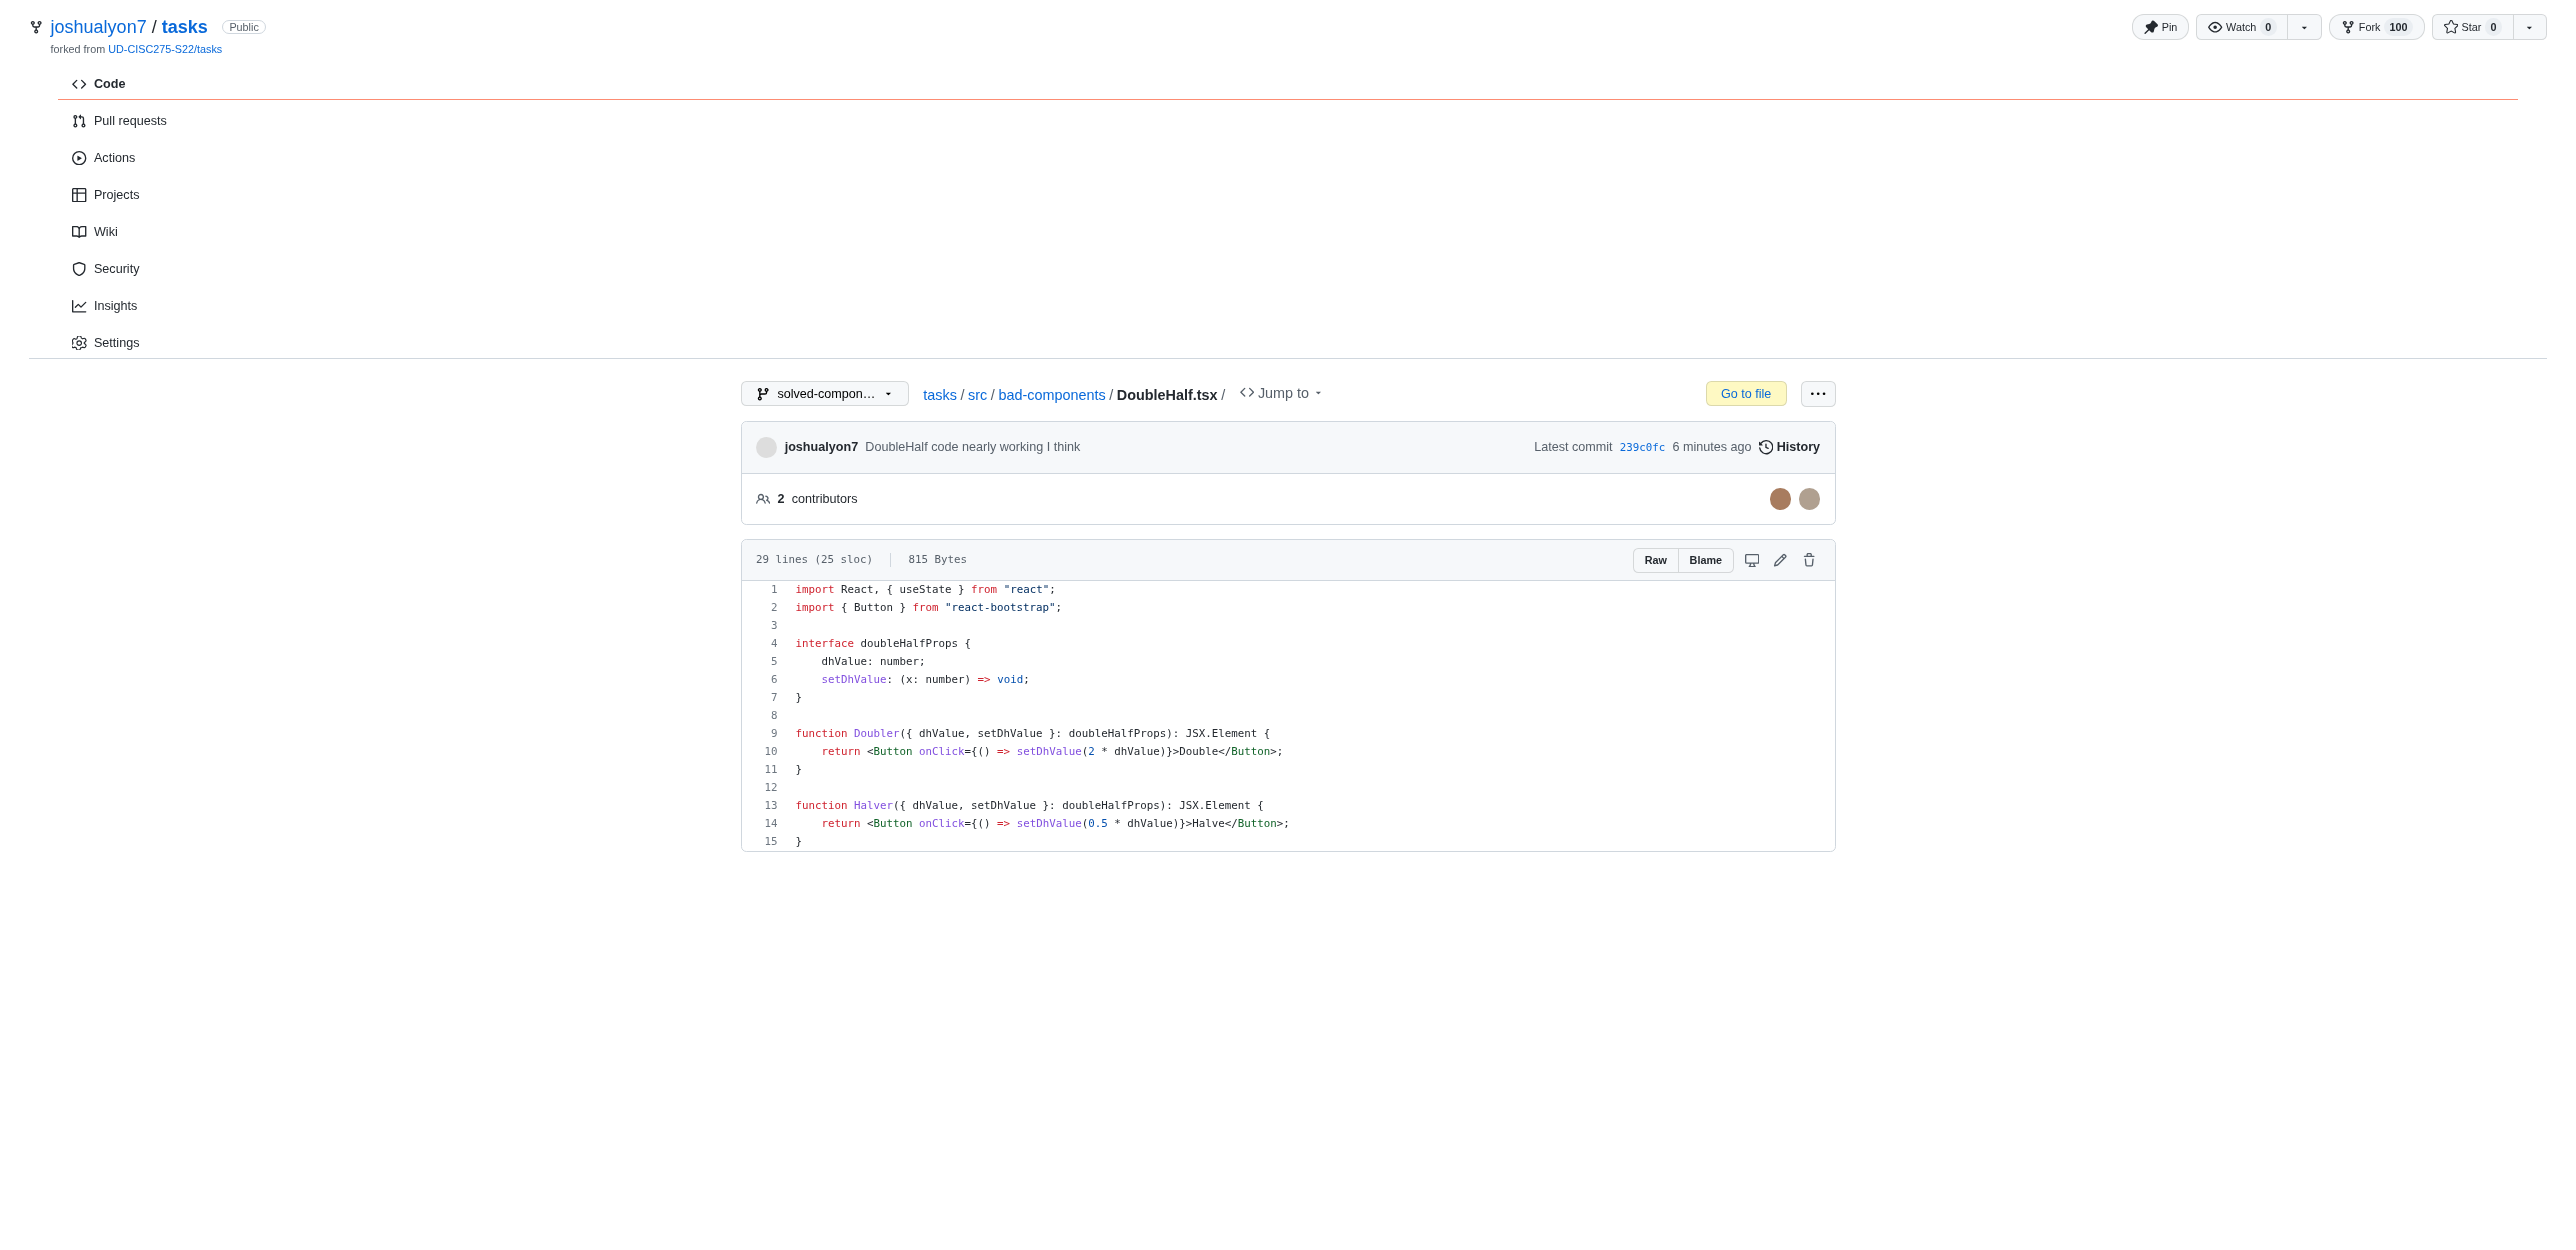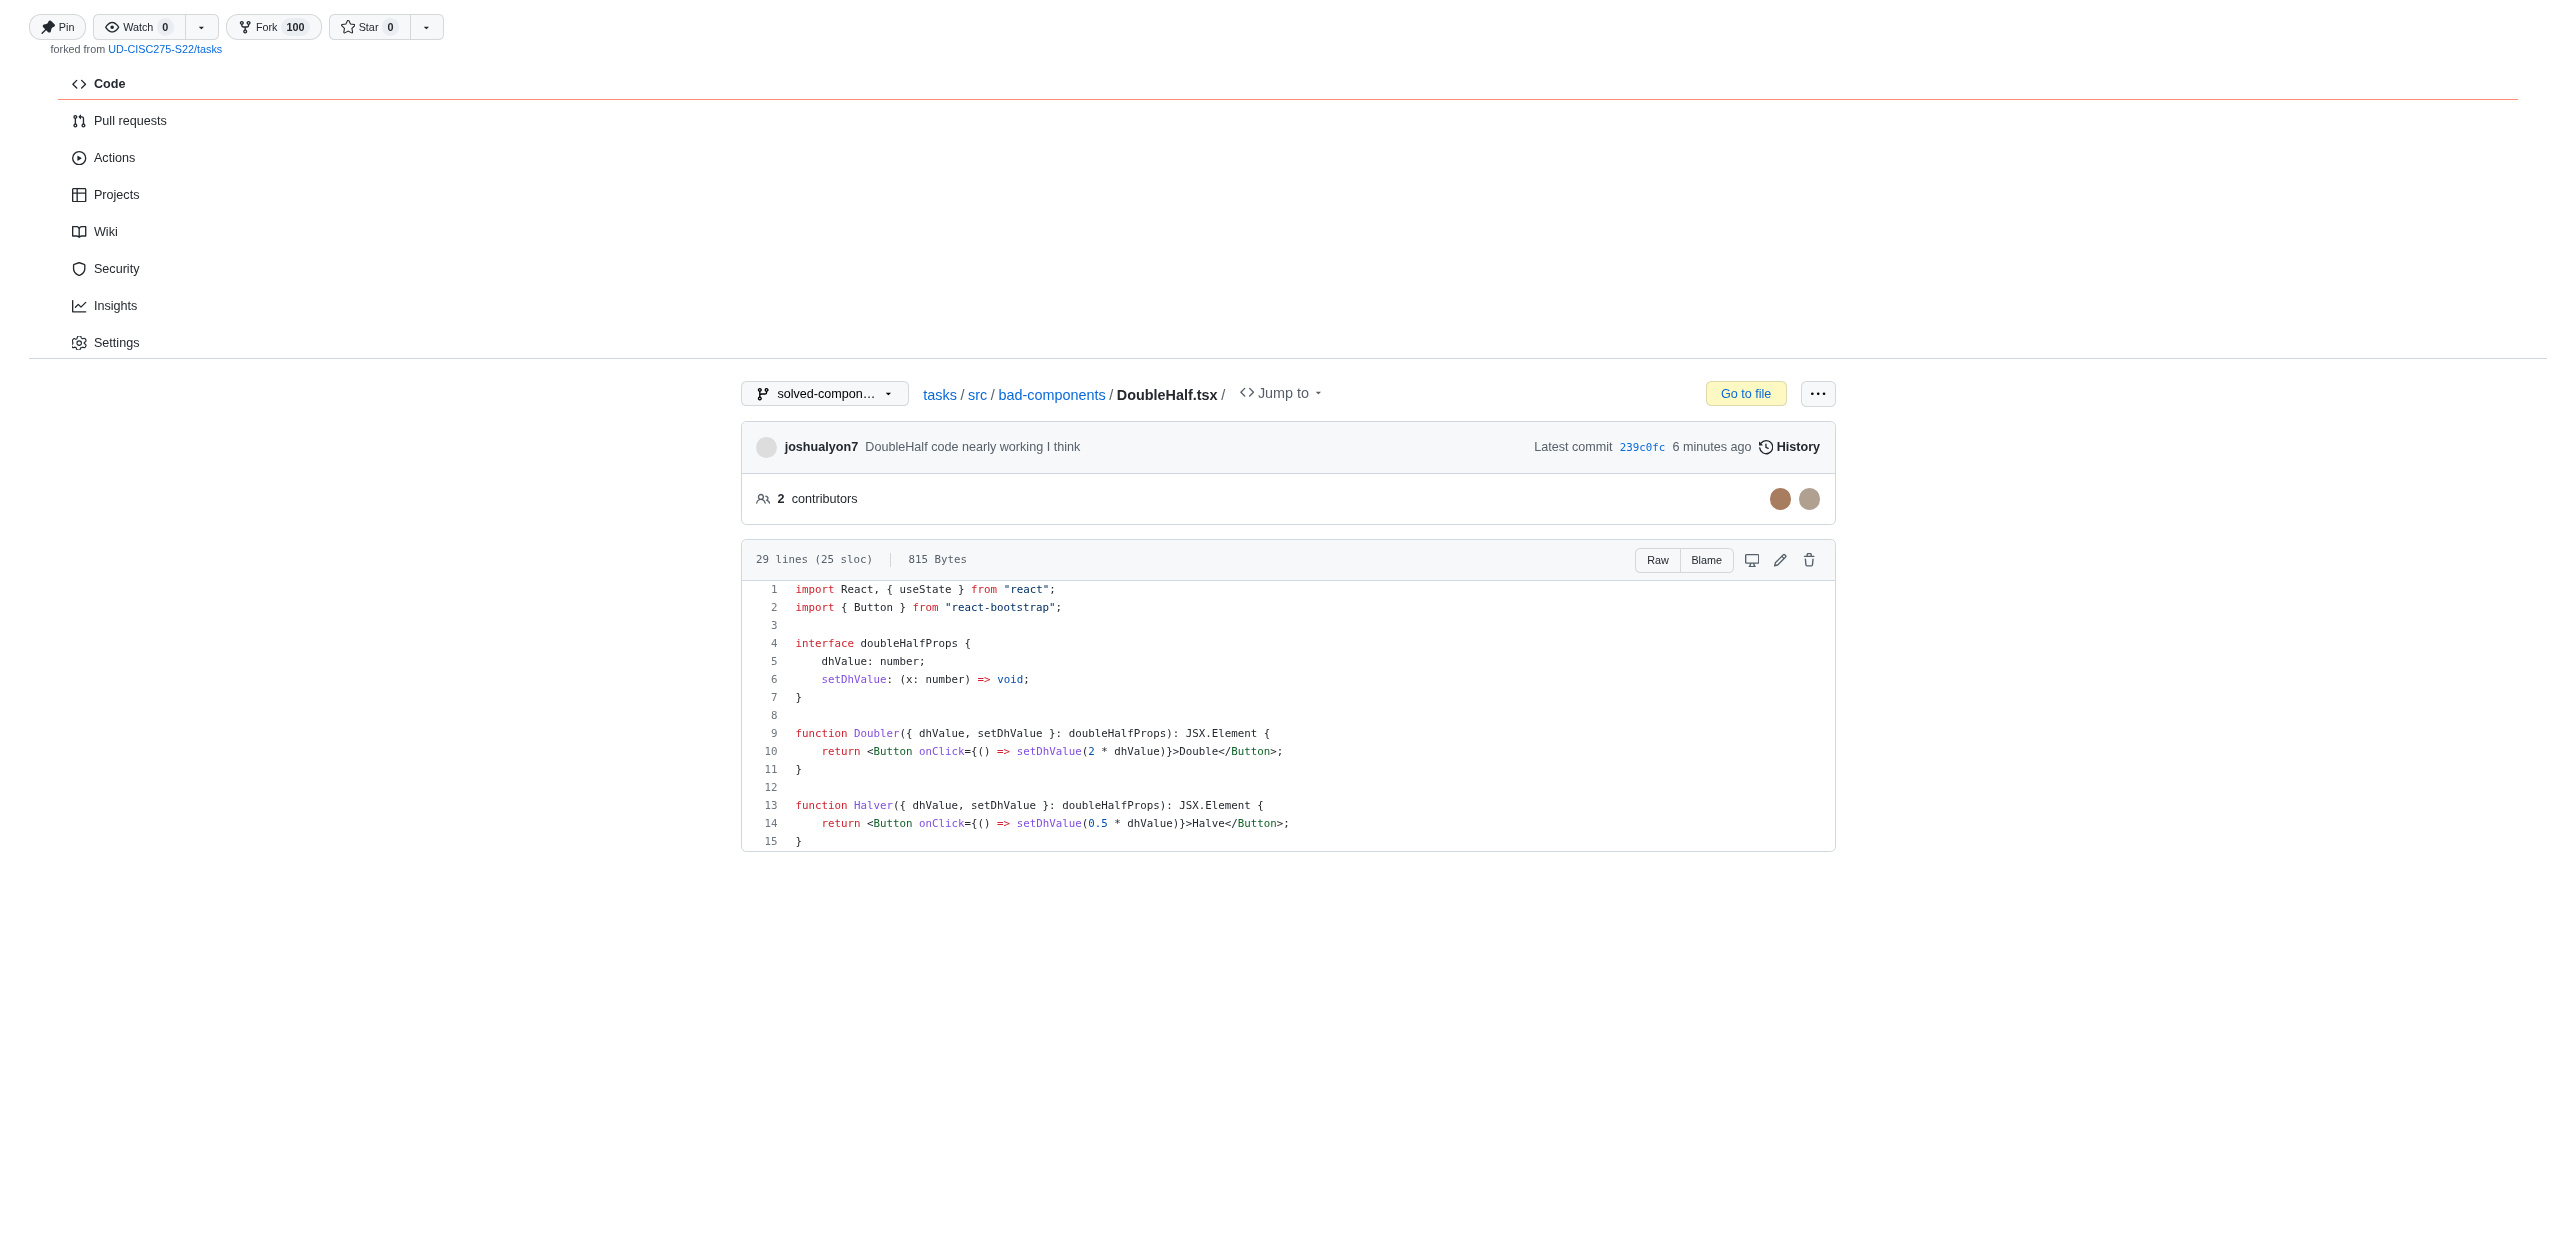--- a/index.html
+++ b/index.html
@@ -44,21 +44,21 @@
 .box-header .msg { color: #57606a; }
 .box-header .right { margin-left: auto; display: flex; align-items: center; gap: 7.2px; color: #57606a; font-size: 12.6px; }
 .box-header .sha { font-family: ui-monospace, SFMono-Regular, monospace; font-size: 10.8px; }
 .box-body { padding: 14.4px; display: flex; align-items: center; gap: 7.2px; }
 .contrib-avatar { width: 21.6px; height: 21.6px; border-radius: 50%; background: #bbb; display: inline-block; }
 
 .blob-box { border: 0.9px solid #d0d7de; border-radius: 5.4px; }
 .blob-header { background: #f6f8fa; padding: 7.2px 14.4px; border-bottom: 0.9px solid #d0d7de; border-radius: 5.4px 5.4px 0 0; display: flex; align-items: center; }
 .blob-info { font-family: ui-monospace, SFMono-Regular, monospace; font-size: 10.8px; color: #57606a; }
 .blob-info .divider { display: inline-block; width: 0.9px; height: 14.4px; background: #d0d7de; margin: 0 10.8px; vertical-align: middle; }
-.blob-actions { margin-left: auto; display: flex; align-items: center; gap: 7.2px; }
+.blob-actions { margin-left: auto; display: flex; align-items: center; gap: 7.2px; font-weight: bold; }
 .blob-actions .btn-group .btn { padding: 2.7px 10.8px; }
 .icon-btn { color: #57606a; cursor: pointer; padding: 3.6px; }
 
 .code-table { width: 100%; border-collapse: collapse; font-family: ui-monospace, SFMono-Regular, "SF Mono", Menlo, Consolas, monospace; font-size: 10.8px; line-height: 18px; }
 .code-table td.num { width: 45px; text-align: right; padding: 0 9px; color: #6e7781; user-select: none; vertical-align: top; }
 .code-table td.line { padding: 0 9px; white-space: pre; color: #24292f; }
 
 .pl-k { color: #cf222e; }
 .pl-s { color: #032f62; }
 .pl-c1 { color: #0550ae; }
@@ -66,20 +66,31 @@
 .pl-smi { color: #24292f; }
 .pl-ent { color: #116329; }
 
 svg.octicon { vertical-align: text-bottom; fill: currentColor; }
 </style>
 </head>
 <body>
 
 <div class="repo-header">
   <div class="repo-title-row">
+    <div class="title">
+      <svg class="octicon" width="14.4" height="14.4" viewBox="0 0 16 16">
+          <path d="M5 5.372v.878c0 .414.336.75.75.75h4.5a.75.75 0 0 0 .75-.75v-.878a2.25 2.25 0 1 1 1.5 0v.878a2.25 2.25 0 0 1-2.25 2.25h-1.5v2.128a2.251 2.251 0 1 1-1.5 0V8.5h-1.5A2.25 2.25 0 0 1 3.5 6.25v-.878a2.25 2.25 0 1 1 1.5 0ZM5 3.25a.75.75 0 1 0-1.5 0 .75.75 0 0 0 1.5 0Zm6.75.75a.75.75 0 1 0 0-1.5.75.75 0 0 0 0 1.5Zm-3 8.75a.75.75 0 1 0-1.5 0 .75.75 0 0 0 1.5 0Z"></path>
+        </svg>
+      <span>
+        <a>joshualyon7</a>
+        <span> / </span>
+        <strong><a>tasks</a></strong>
+      </span>
+      <span class="repo-badge">Public</span>
+    </div>
     <div class="actions-row">
       <button class="btn">
         <svg class="octicon" width="14.4" height="14.4" viewBox="0 0 16 16">
             <path d="m11.294.984 3.722 3.722a1.75 1.75 0 0 1-.504 2.826l-1.327.613a3.089 3.089 0 0 0-1.707 2.084l-.584 2.454c-.317 1.332-1.972 1.8-2.94.832L5.75 11.311 1.78 15.28a.749.749 0 1 1-1.06-1.06l3.969-3.97-2.204-2.204c-.968-.968-.5-2.623.832-2.94l2.454-.584a3.08 3.08 0 0 0 2.084-1.707l.613-1.327a1.75 1.75 0 0 1 2.826-.504Z"></path>
           </svg>
         <span>Pin</span>
       </button>
       <div class="btn-group">
         <button class="btn">
           <svg class="octicon" width="14.4" height="14.4" viewBox="0 0 16 16">

